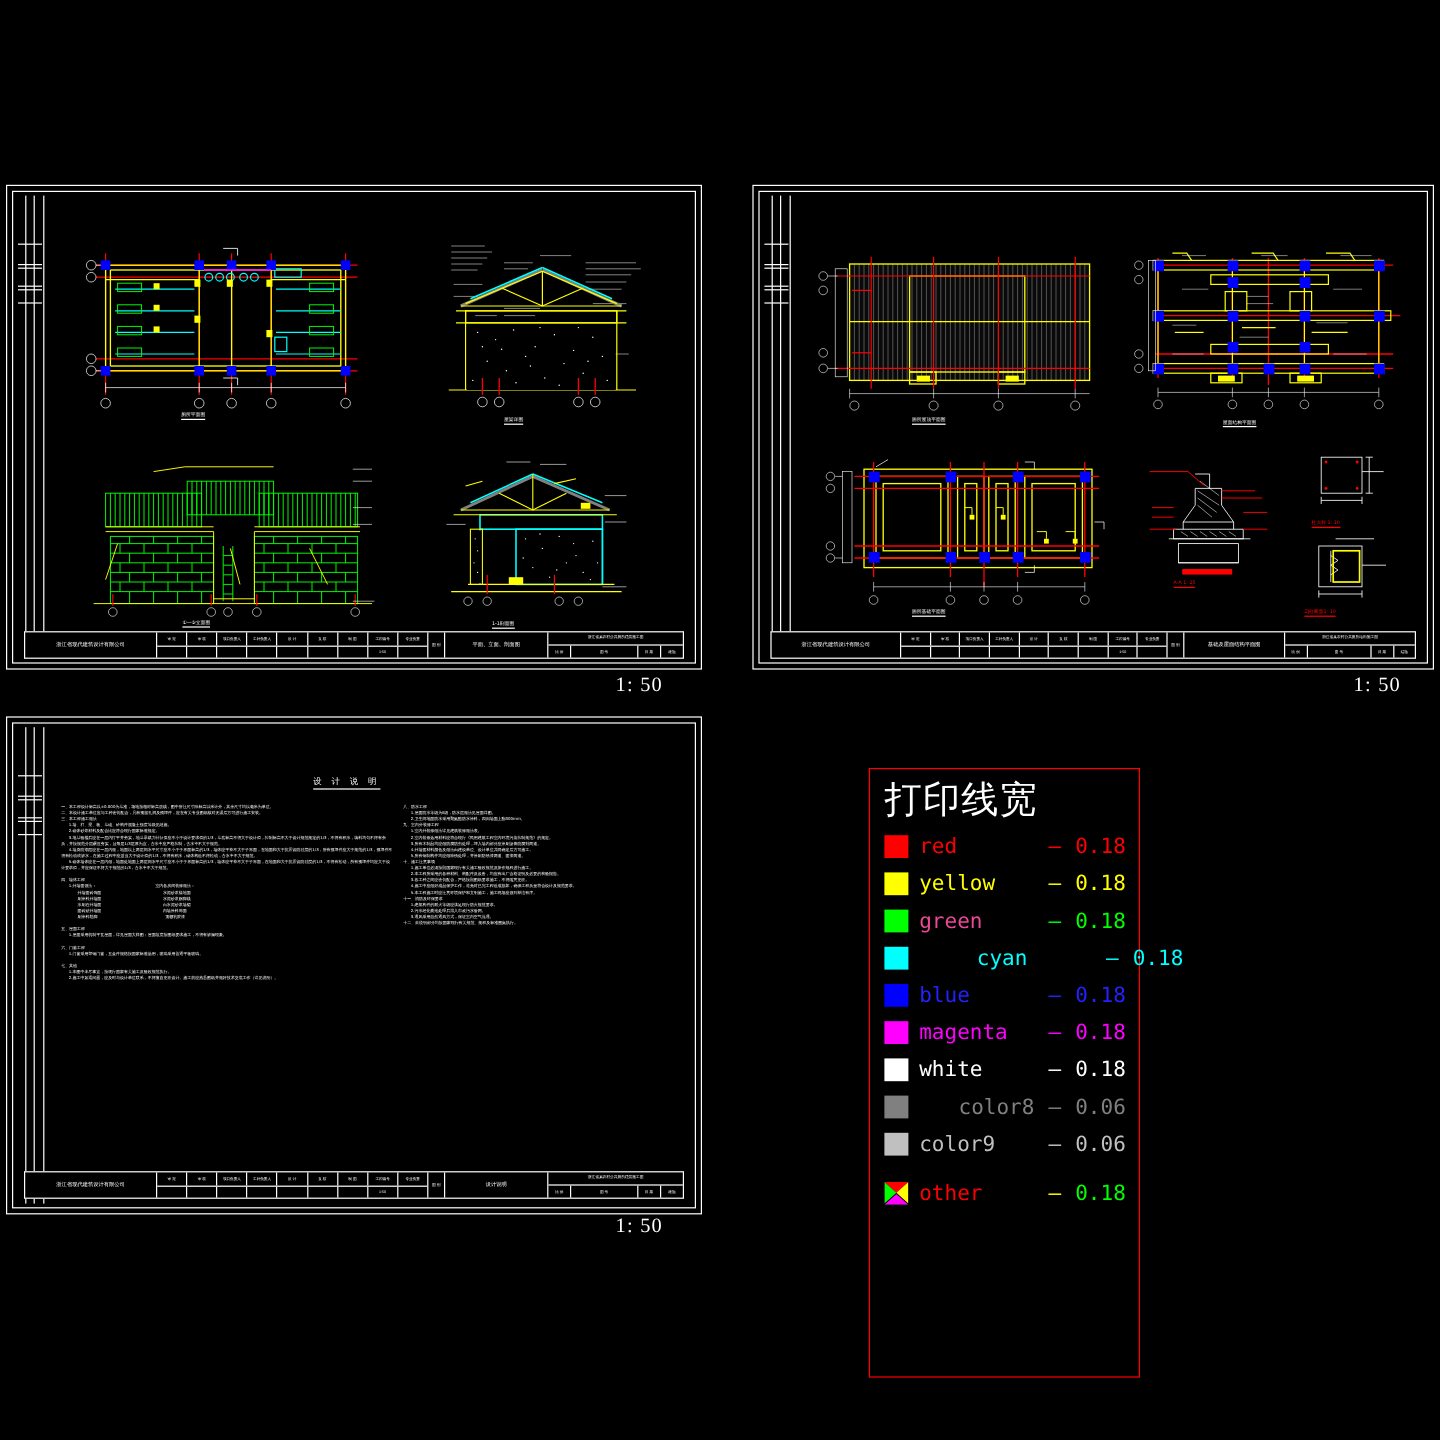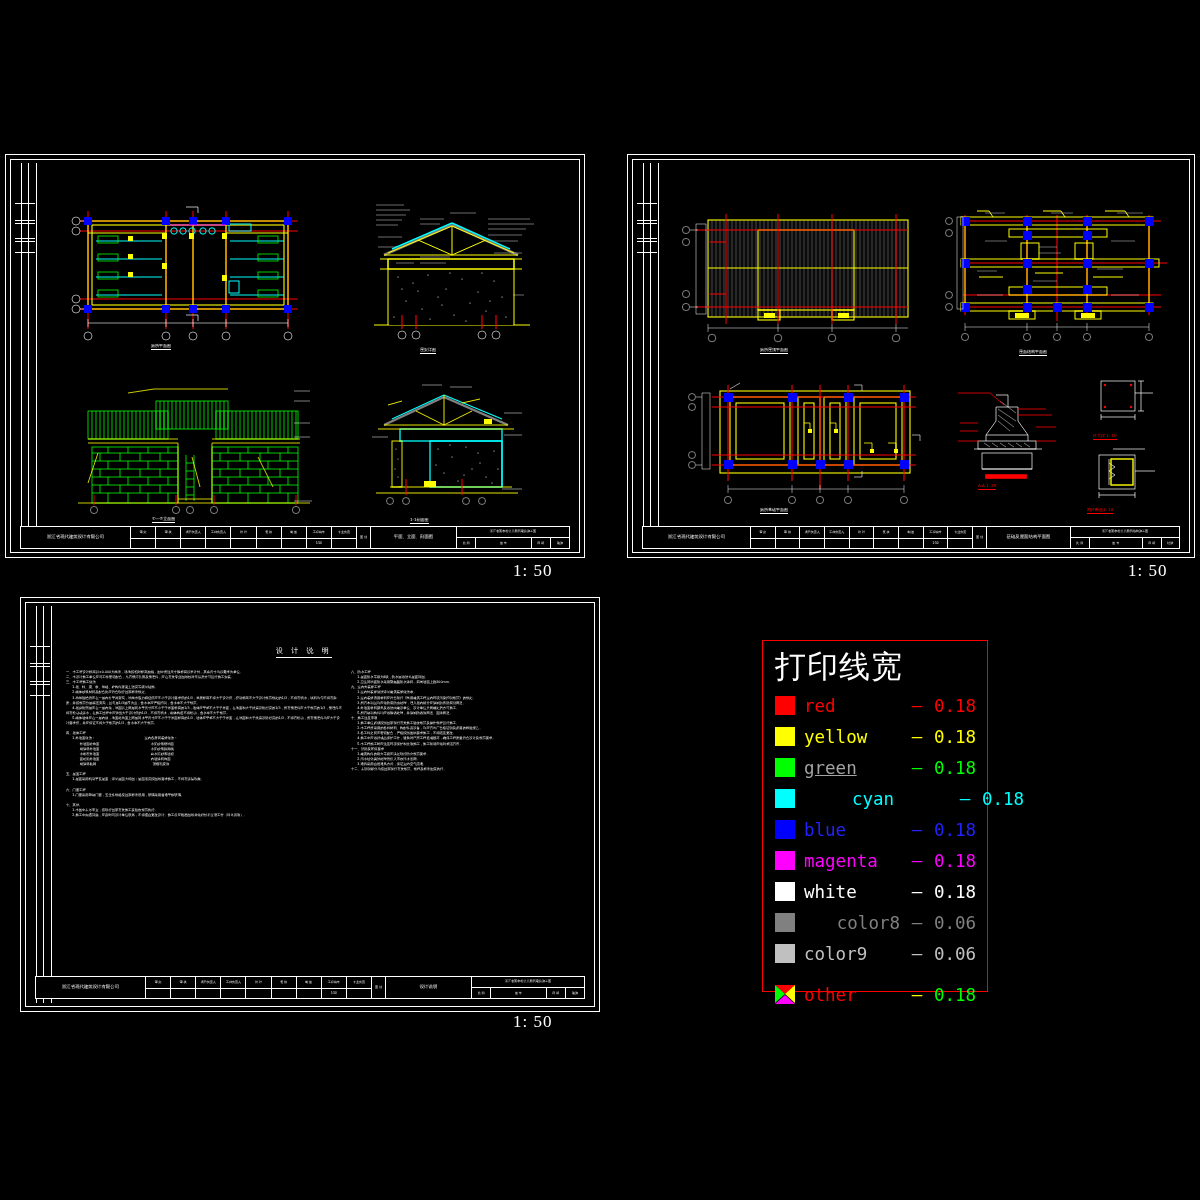--- a/index.html
+++ b/index.html
@@ -27,21 +27,21 @@
   .tb-sub > div{flex:1;border-right:1px solid #fff;display:flex;align-items:center;justify-content:center;
                 font-size:3px;overflow:hidden;white-space:nowrap;}
   .tb-sub > div:last-child{border-right:none;}
   .tb-big{font-size:4.4px;}
 
   
   .dwg{position:absolute;}
   svg{display:block;overflow:visible;}
 
   
-  #legend{position:absolute;left:762px;top:640px;width:226px;height:352px;
+  #legend{position:absolute;left:724px;top:640px;width:226px;height:508px;
           border:1.5px solid #ff0000;box-sizing:border-box;background:#000;}
   #legend .lg-title{font-family:"DejaVu Sans",sans-serif;color:#fff;font-size:31px;
                     text-align:left;padding:5px 0 2px 12px;letter-spacing:1px;font-weight:400;}
   .lg-row{display:flex;align-items:center;height:31px;padding-left:12px;
           font-family:"DejaVu Sans Mono","Liberation Mono",monospace;font-size:17.5px;}
   .lg-sw{width:20px;height:19px;flex:0 0 20px;margin-right:9px;}
   .lg-name{flex:0 0 96px;letter-spacing:0px;}
   .lg-dash{flex:0 0 34px;text-align:center;}
   .lg-val{flex:0 0 auto;}
   .sw-other{position:relative;overflow:hidden;}
@@ -973,21 +973,21 @@
         <div style="flex:3">图 号</div>
         <div>日 期</div>
         <div>结施</div>
       </div>
     </div>
   </div>
 </div>
 
 <div class="scale-label" style="left:1128px;top:561px;">1: 50</div>
 
-<div class="sheet" id="sheet3" style="left:20px;top:597px;width:578px;height:413px;">
+<div class="sheet" id="sheet3" style="left:5px;top:597px;width:578px;height:413px;">
   <div class="inner-border"></div>
 
   <div class="margin-strip">
     <div class="vline" style="left:7px"></div>
     <div class="vline" style="left:14px"></div>
     <div class="margin-cell" style="top:40px;height:16px;"></div>
     <div class="margin-cell" style="top:60px;height:14px;"></div>
     <div class="margin-cell" style="top:78px;height:10px;"></div>
   </div>
 
@@ -1099,21 +1099,21 @@
         <div class="lg-val" style="color: rgb(255, 0, 0);">0.18</div>
       </div>
       <div class="lg-row">
         <div class="lg-sw" style="background: rgb(255, 255, 0);"></div>
         <div class="lg-name" style="color: rgb(255, 255, 0);">yellow</div>
         <div class="lg-dash" style="color: rgb(255, 255, 0);">—</div>
         <div class="lg-val" style="color: rgb(255, 255, 0);">0.18</div>
       </div>
       <div class="lg-row">
         <div class="lg-sw" style="background: rgb(0, 255, 0);"></div>
-        <div class="lg-name" style="color: #a3a3a3; text-decoration: underline;">green</div>
+        <div class="lg-name" style="color: #ec4899;">green</div>
         <div class="lg-dash" style="color: rgb(0, 255, 0);">—</div>
         <div class="lg-val" style="color: rgb(0, 255, 0);">0.18</div>
       </div>
       <div class="lg-row">
         <div class="lg-sw" style="background: rgb(0, 255, 255);"></div>
         <div class="lg-name" style="color: rgb(0, 255, 255); margin-left: 48px;">cyan</div>
         <div class="lg-dash" style="color: rgb(0, 255, 255);">—</div>
         <div class="lg-val" style="color: rgb(0, 255, 255);">0.18</div>
       </div>
       <div class="lg-row">

